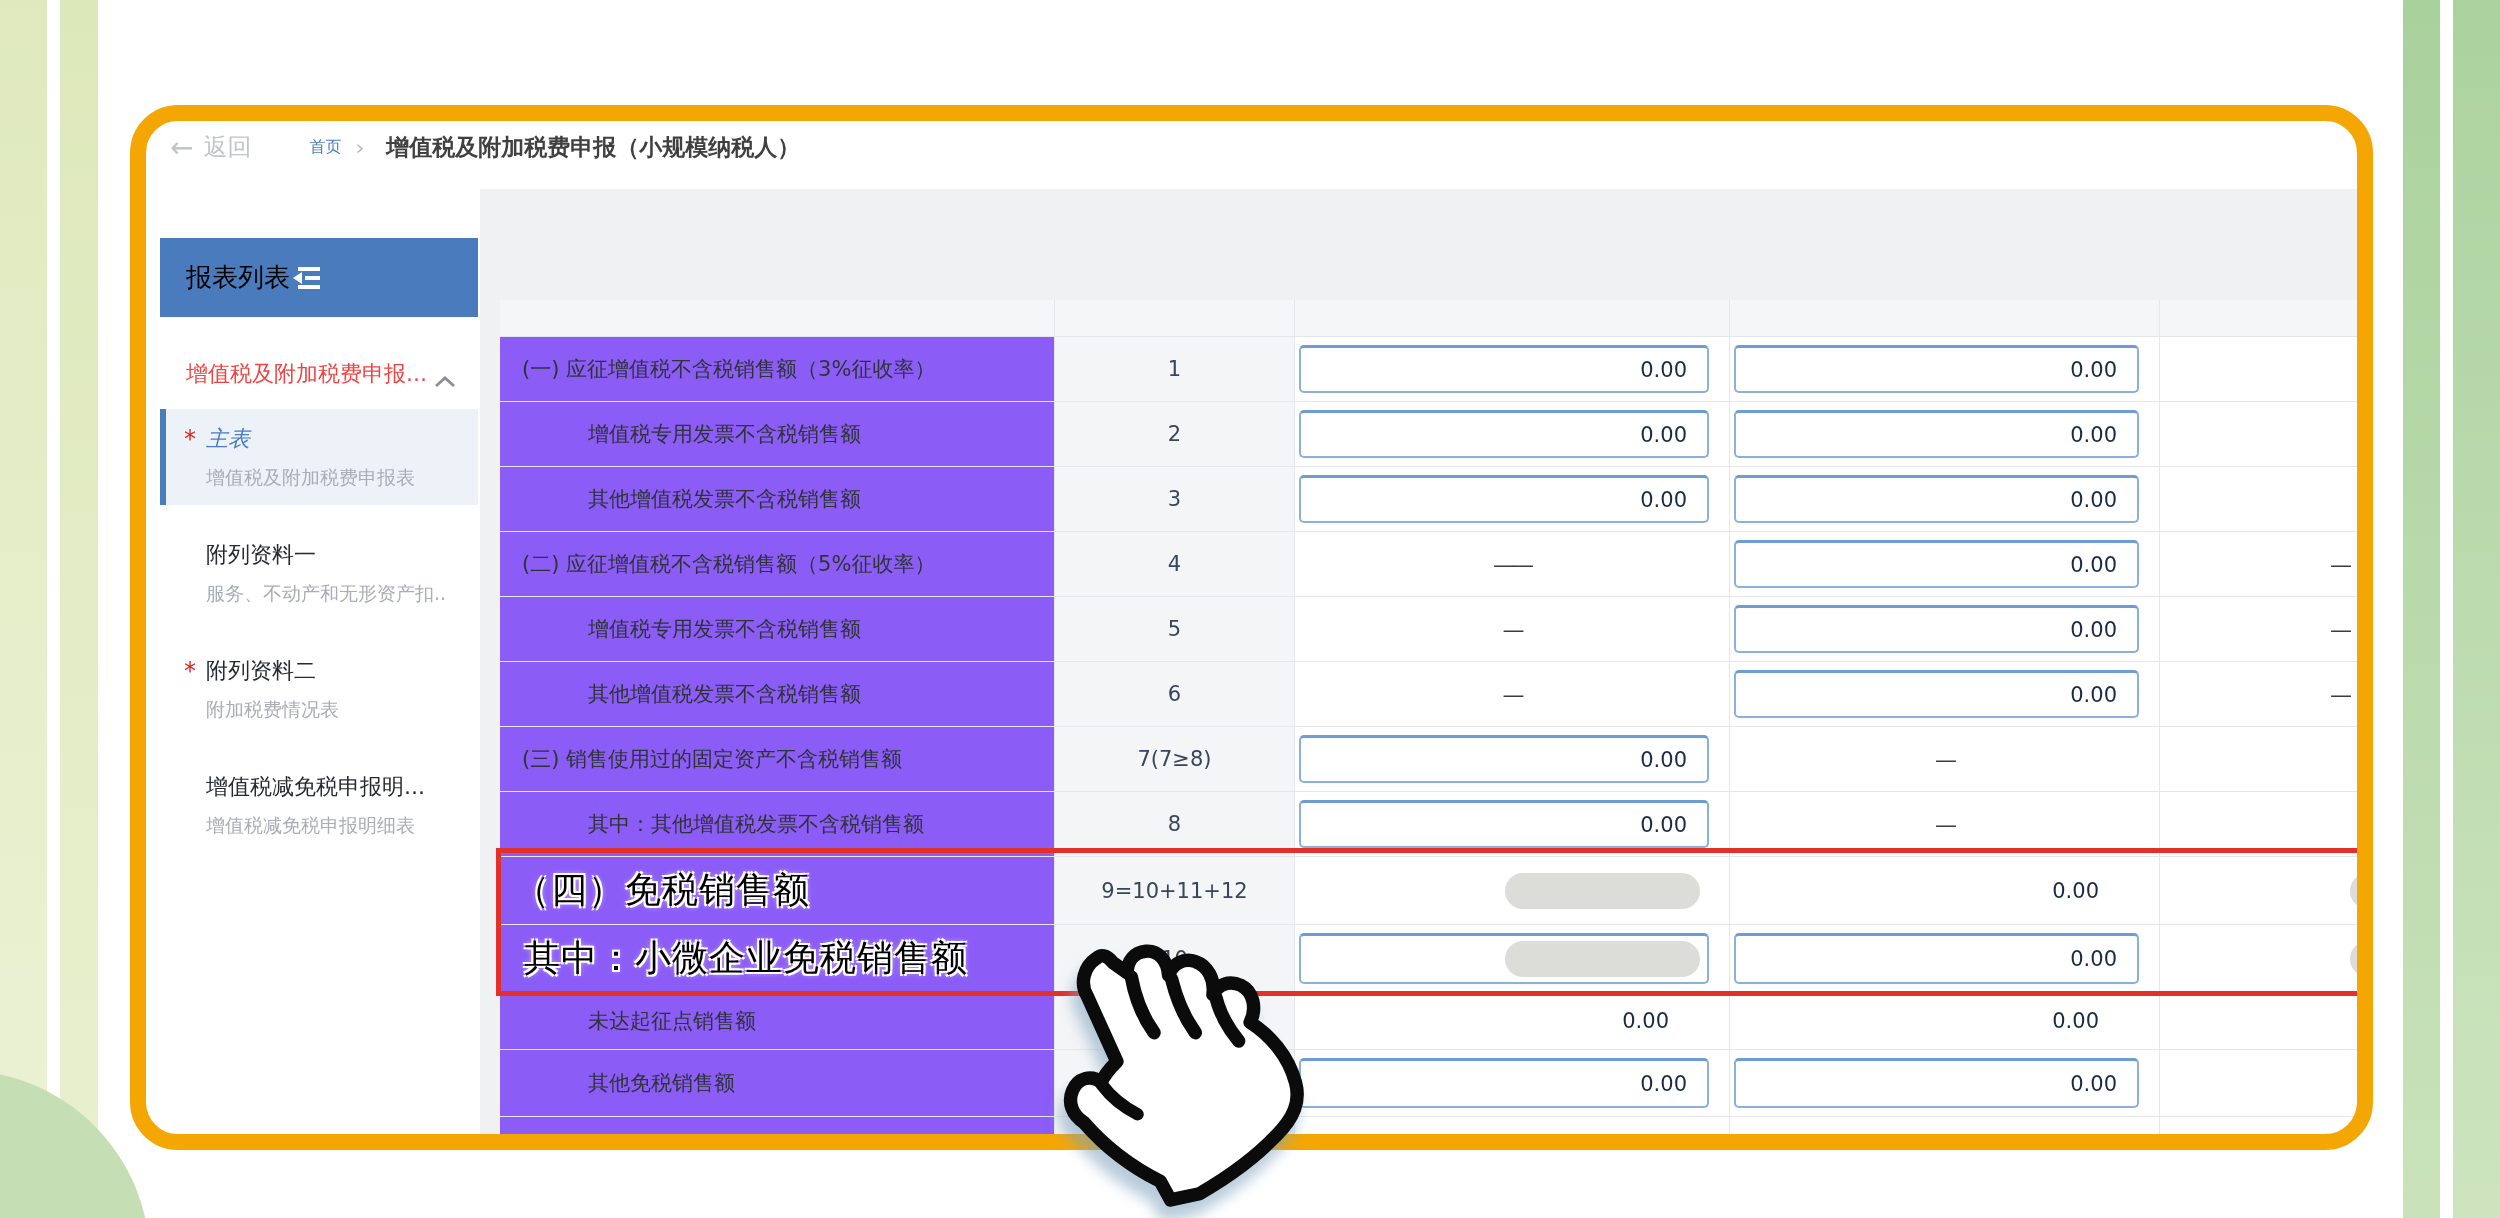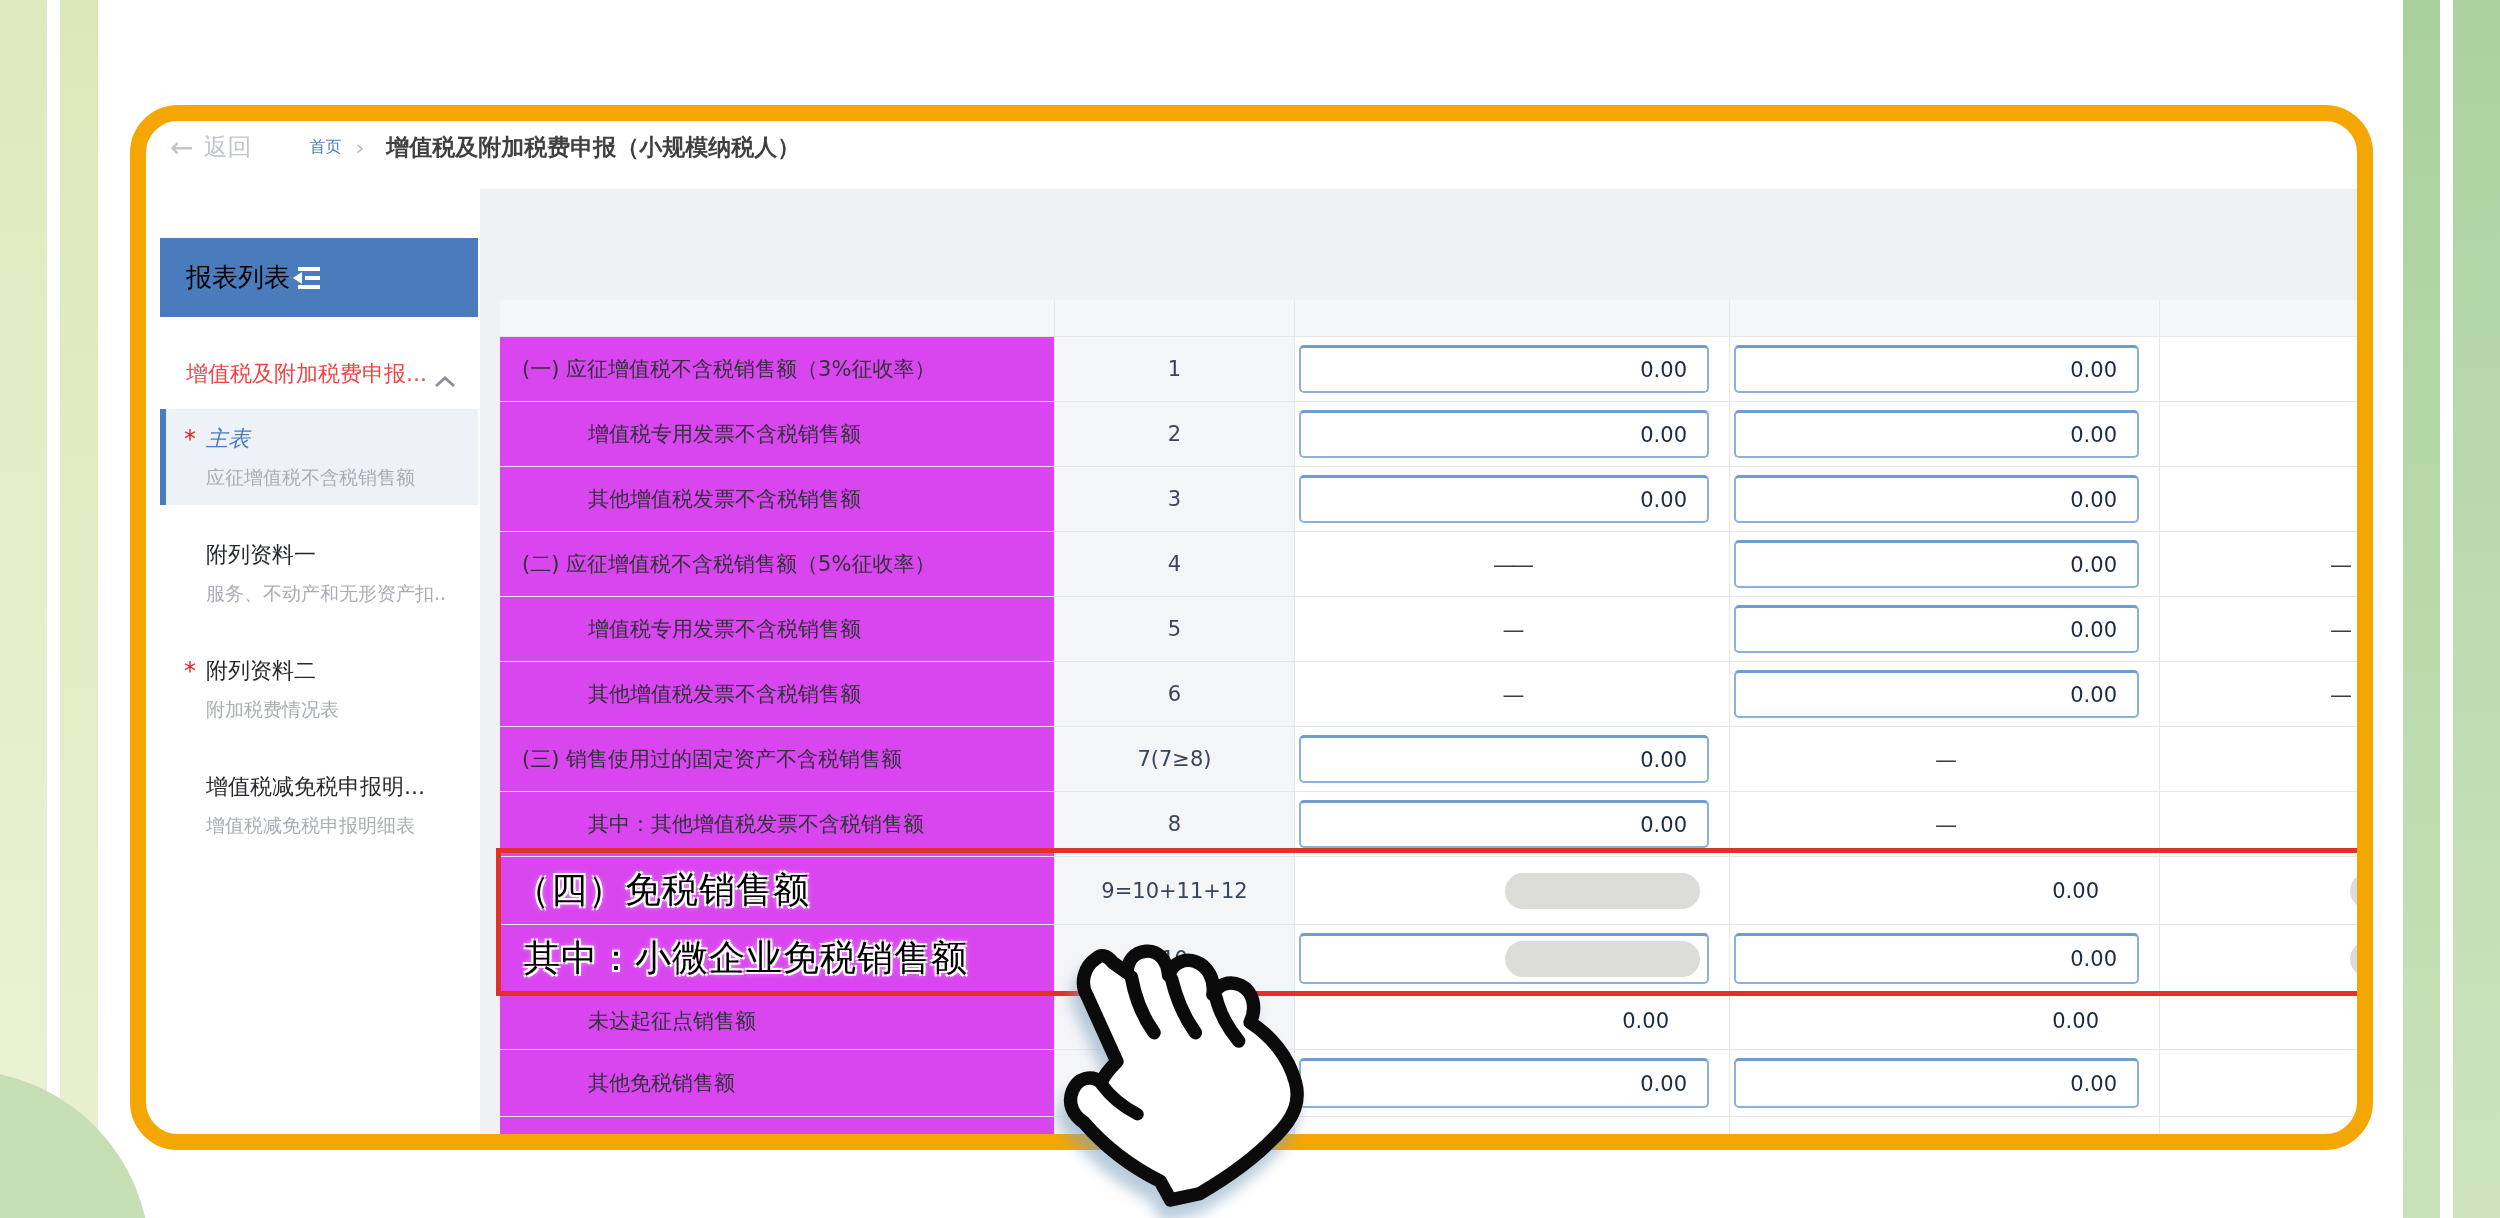--- a/index.html
+++ b/index.html
@@ -46,21 +46,21 @@
   .sb-item.active .sb-title{color:var(--link-blue);font-style:italic;}
   .sb-star{position:absolute;left:24px;top:16px;color:var(--required-red);font-size:24px;}
   .sb-sub{font-size:19px;color:#a9adb5;margin-top:11px;white-space:nowrap;overflow:hidden;}
 
   
   .table-region{position:absolute;left:350px;top:84px;right:0;bottom:0;background:#eff1f3;}
   .dtable{position:absolute;left:20px;top:111px;width:2110px;background:#fff;}
   .trow{display:flex;border-bottom:1px solid #e4e6e9;background:#fff;}
   .cell{box-sizing:border-box;border-right:1px solid #e4e6e9;position:relative;
         display:flex;align-items:center;}
-  .c-lbl{width:555px;background:#d946ef;padding-left:22px;font-size:21px;color:#2f3338;}
+  .c-lbl{width:555px;background:#8b5cf6;padding-left:22px;font-size:21px;color:#2f3338;}
   .c-lbl.ind{padding-left:88px;}
   .c-num{width:240px;background:#f4f5f7;justify-content:center;font-size:21px;color:#39455a;}
   .c-v{background:#fff;}
   .v0{width:435px;}.v1{width:430px;}.v2{width:450px;border-right:none;}
   .ghost{background:#f5f6f8 !important;}
   .inp{position:absolute;left:4px;right:20px;top:8px;bottom:8px;background:#fff;
        border:2px solid #8cb0dd;border-top:3px solid #6f9cd2;border-radius:5px;
        display:flex;align-items:center;justify-content:flex-end;padding-right:20px;
        font-size:21px;color:#1c2b44;}
   .plain{position:absolute;right:60px;top:50%;transform:translateY(-50%);
@@ -315,21 +315,21 @@
       <div class="sb-group">
         <span>增值税及附加税费申报...</span>
         <svg class="icon-svg" width="22" height="14" viewBox="0 0 22 14">
           <polyline points="2,11 11,3 20,11" fill="none" stroke="#8a8f98" stroke-width="3"></polyline>
         </svg>
       </div>
 
       <div class="sb-item active">
         <span class="sb-star">*</span>
         <div class="sb-title">主表</div>
-        <div class="sb-sub">应征增值税不含税销售额</div>
+        <div class="sb-sub">增值税及附加税费申报表</div>
       </div>
 
       <div class="sb-item">
         <span class="sb-star"></span>
         <div class="sb-title">附列资料一</div>
         <div class="sb-sub">服务、不动产和无形资产扣..</div>
       </div>
 
       <div class="sb-item">
         <span class="sb-star">*</span>

